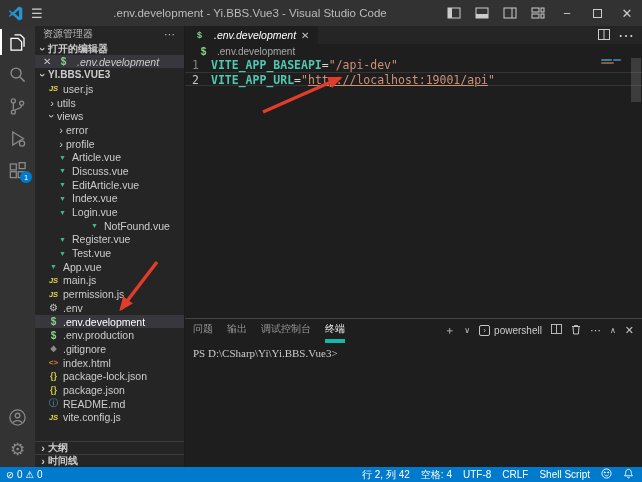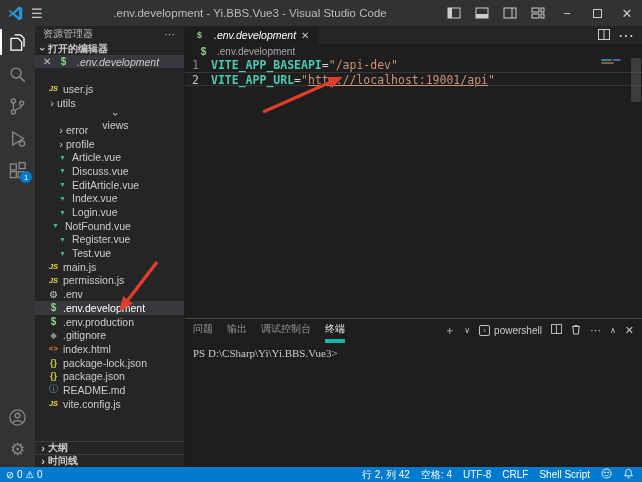--- a/index.html
+++ b/index.html
@@ -204,30 +204,34 @@
       </div>
       <div class="section-header">
         <span class="chev exp">›</span>
         <span>打开的编辑器</span>
       </div>
       <div class="openeditor-row">
         <span class="oe-close">✕</span>
         <span class="ficon fi-shell">$</span>
         <span class="italic">.env.development</span>
       </div>
+      <div class="section-header">
+        <span class="chev exp">›</span>
+        <span>YI.BBS.VUE3</span>
+      </div>
       <div class="tree" id="file-tree">
           <div class="tree-row" style="padding-left: 12px;">
             <span class="ficon fi-js">JS</span>
             <span>user.js</span>
           </div>
           <div class="tree-row" style="padding-left: 12px;">
             <span class="chev">›</span>
             <span>utils</span>
           </div>
-          <div class="tree-row" style="padding-left: 12px; flex-direction: column;">
+          <div class="tree-row" style="padding-left: 12px;">
             <span class="chev exp">›</span>
             <span>views</span>
           </div>
           <div class="tree-row" style="padding-left: 21px;">
             <span class="chev">›</span>
             <span>error</span>
           </div>
           <div class="tree-row" style="padding-left: 21px;">
             <span class="chev">›</span>
             <span>profile</span>
@@ -245,31 +249,35 @@
             <span>EditArticle.vue</span>
           </div>
           <div class="tree-row" style="padding-left: 21px;">
             <span class="ficon fi-vue">▼</span>
             <span>Index.vue</span>
           </div>
           <div class="tree-row" style="padding-left: 21px;">
             <span class="ficon fi-vue">▼</span>
             <span>Login.vue</span>
           </div>
-          <div class="tree-row" style="padding-left: 14px;">
+          <div class="tree-row" style="padding-left: 5px; margin-left: 48px;">
             <span class="ficon fi-vue">▼</span>
             <span>NotFound.vue</span>
           </div>
           <div class="tree-row" style="padding-left: 21px;">
             <span class="ficon fi-vue">▼</span>
             <span>Register.vue</span>
           </div>
           <div class="tree-row" style="padding-left: 21px;">
             <span class="ficon fi-vue">▼</span>
             <span>Test.vue</span>
+          </div>
+          <div class="tree-row" style="padding-left: 12px;">
+            <span class="ficon fi-vue">▼</span>
+            <span>App.vue</span>
           </div>
           <div class="tree-row" style="padding-left: 12px;">
             <span class="ficon fi-js">JS</span>
             <span>main.js</span>
           </div>
           <div class="tree-row" style="padding-left: 12px;">
             <span class="ficon fi-js">JS</span>
             <span>permission.js</span>
           </div>
           <div class="tree-row" style="padding-left: 12px;">

